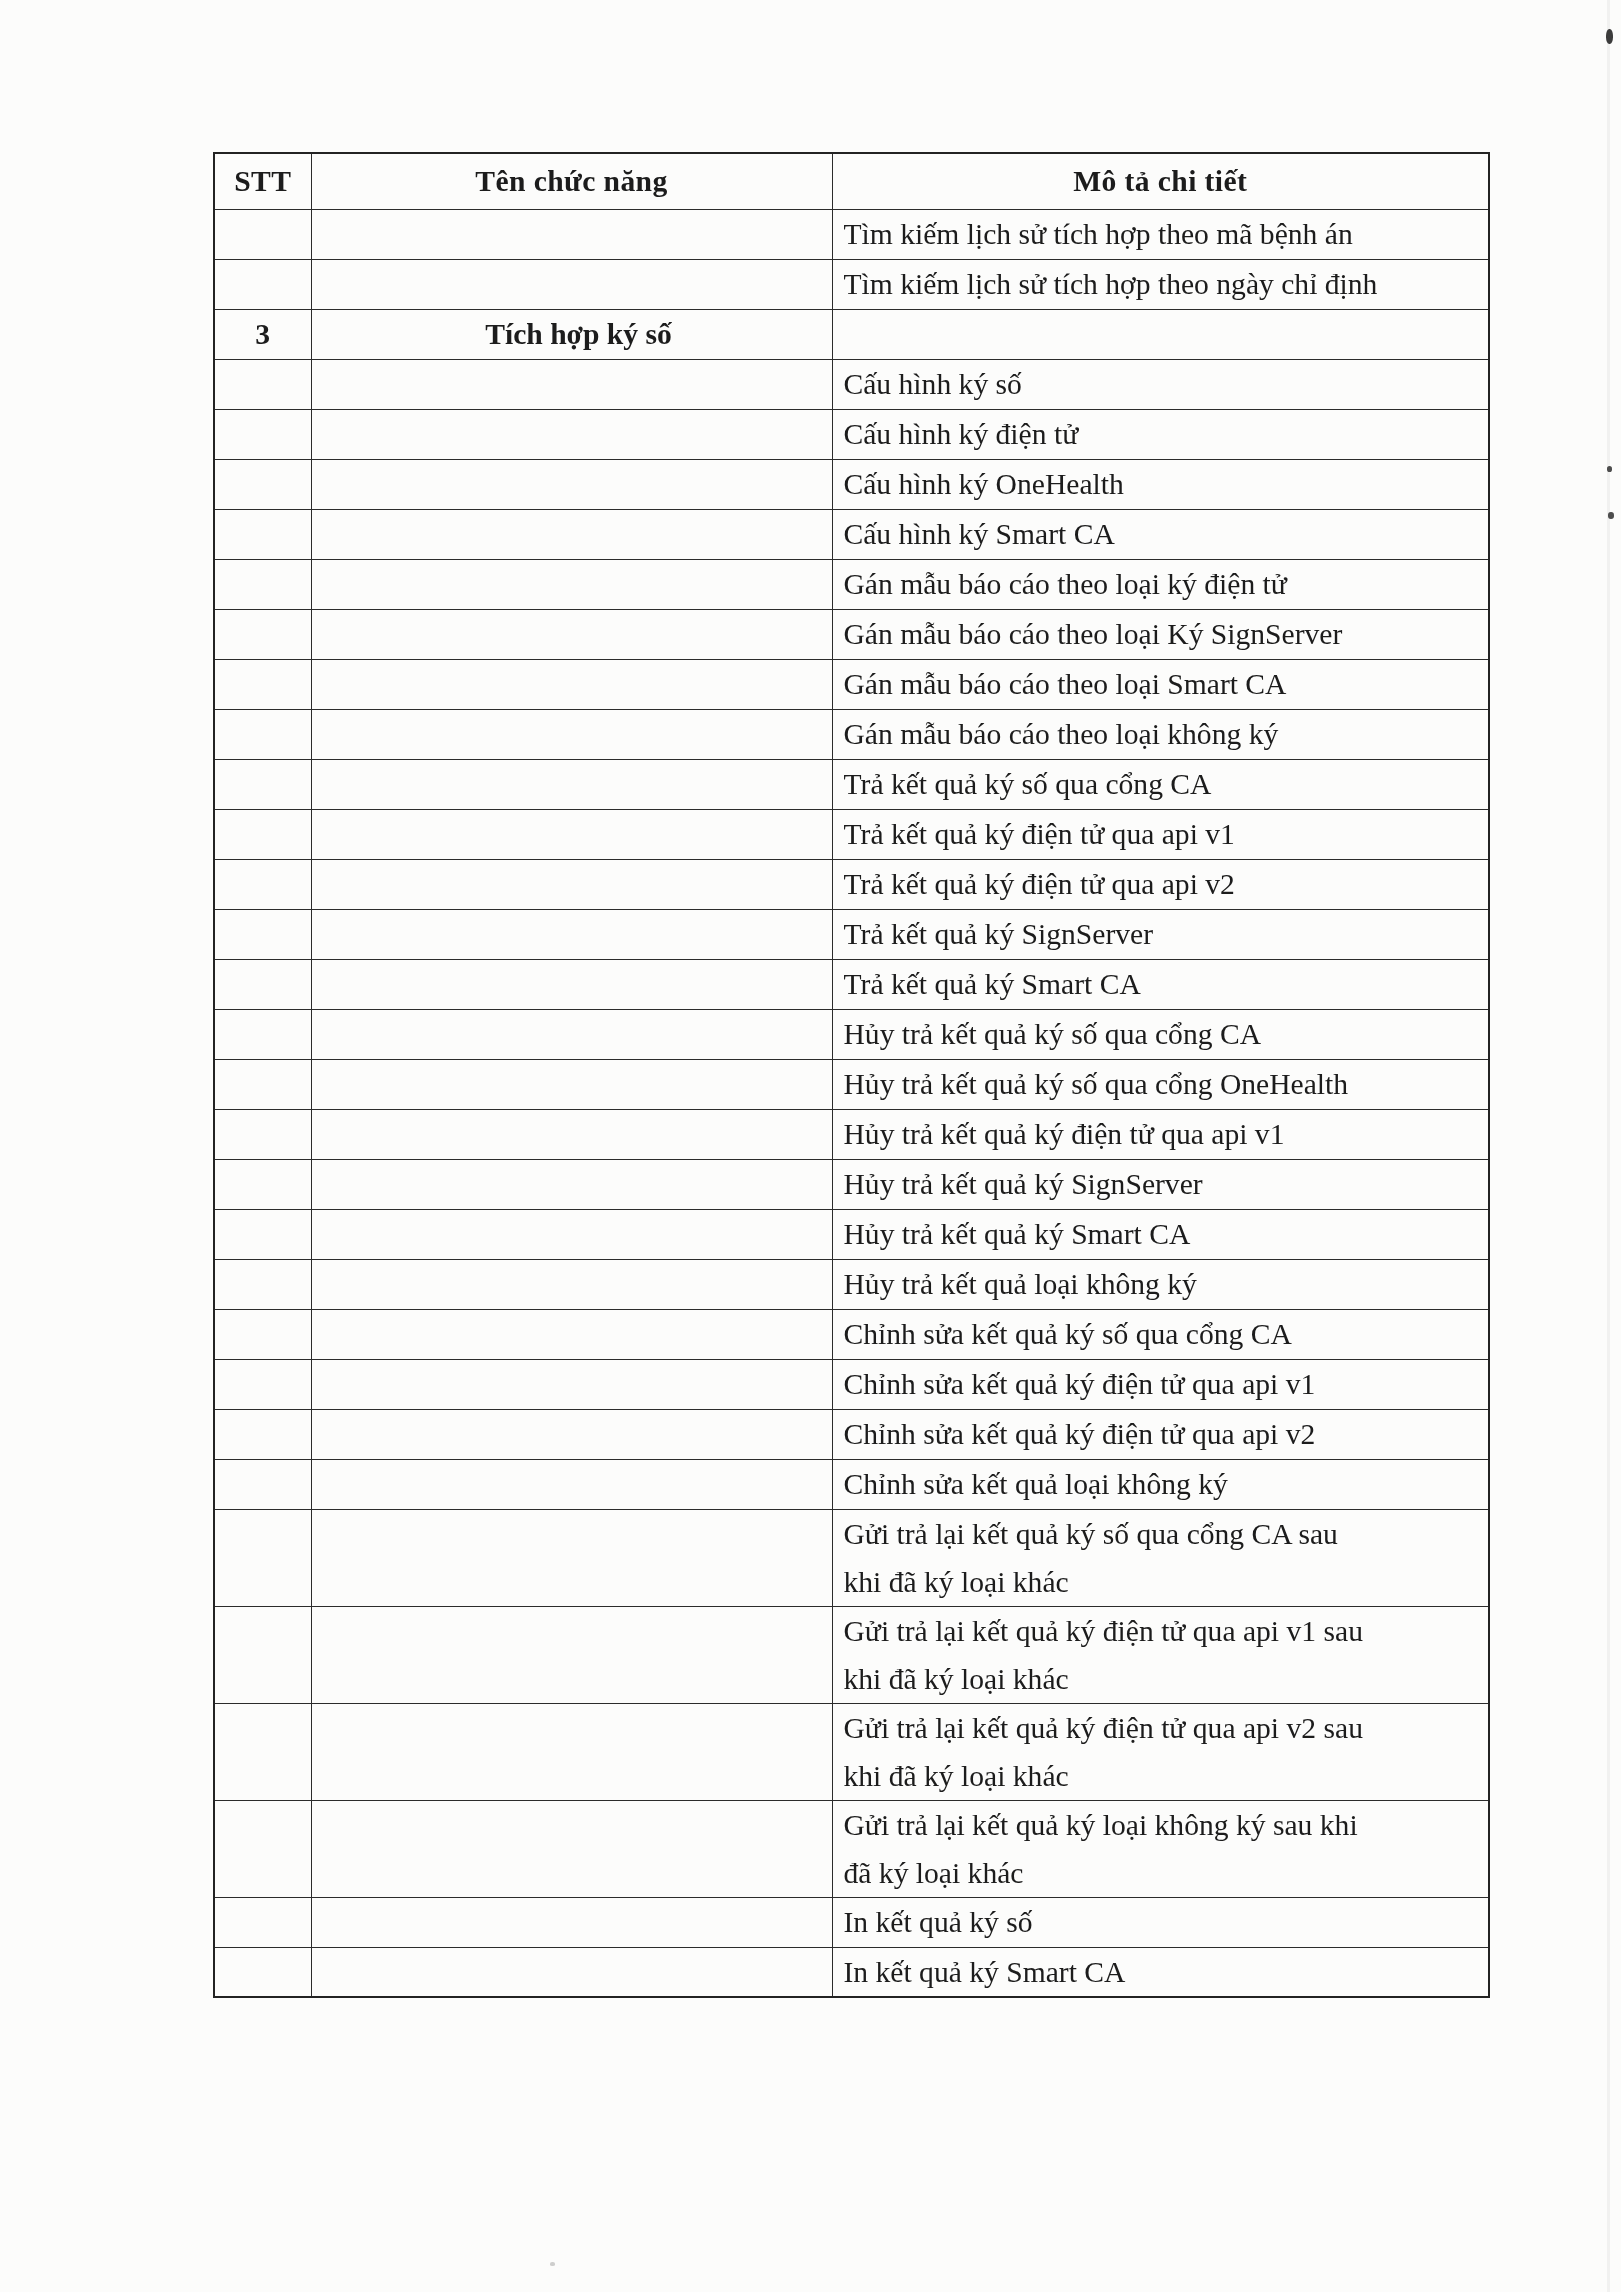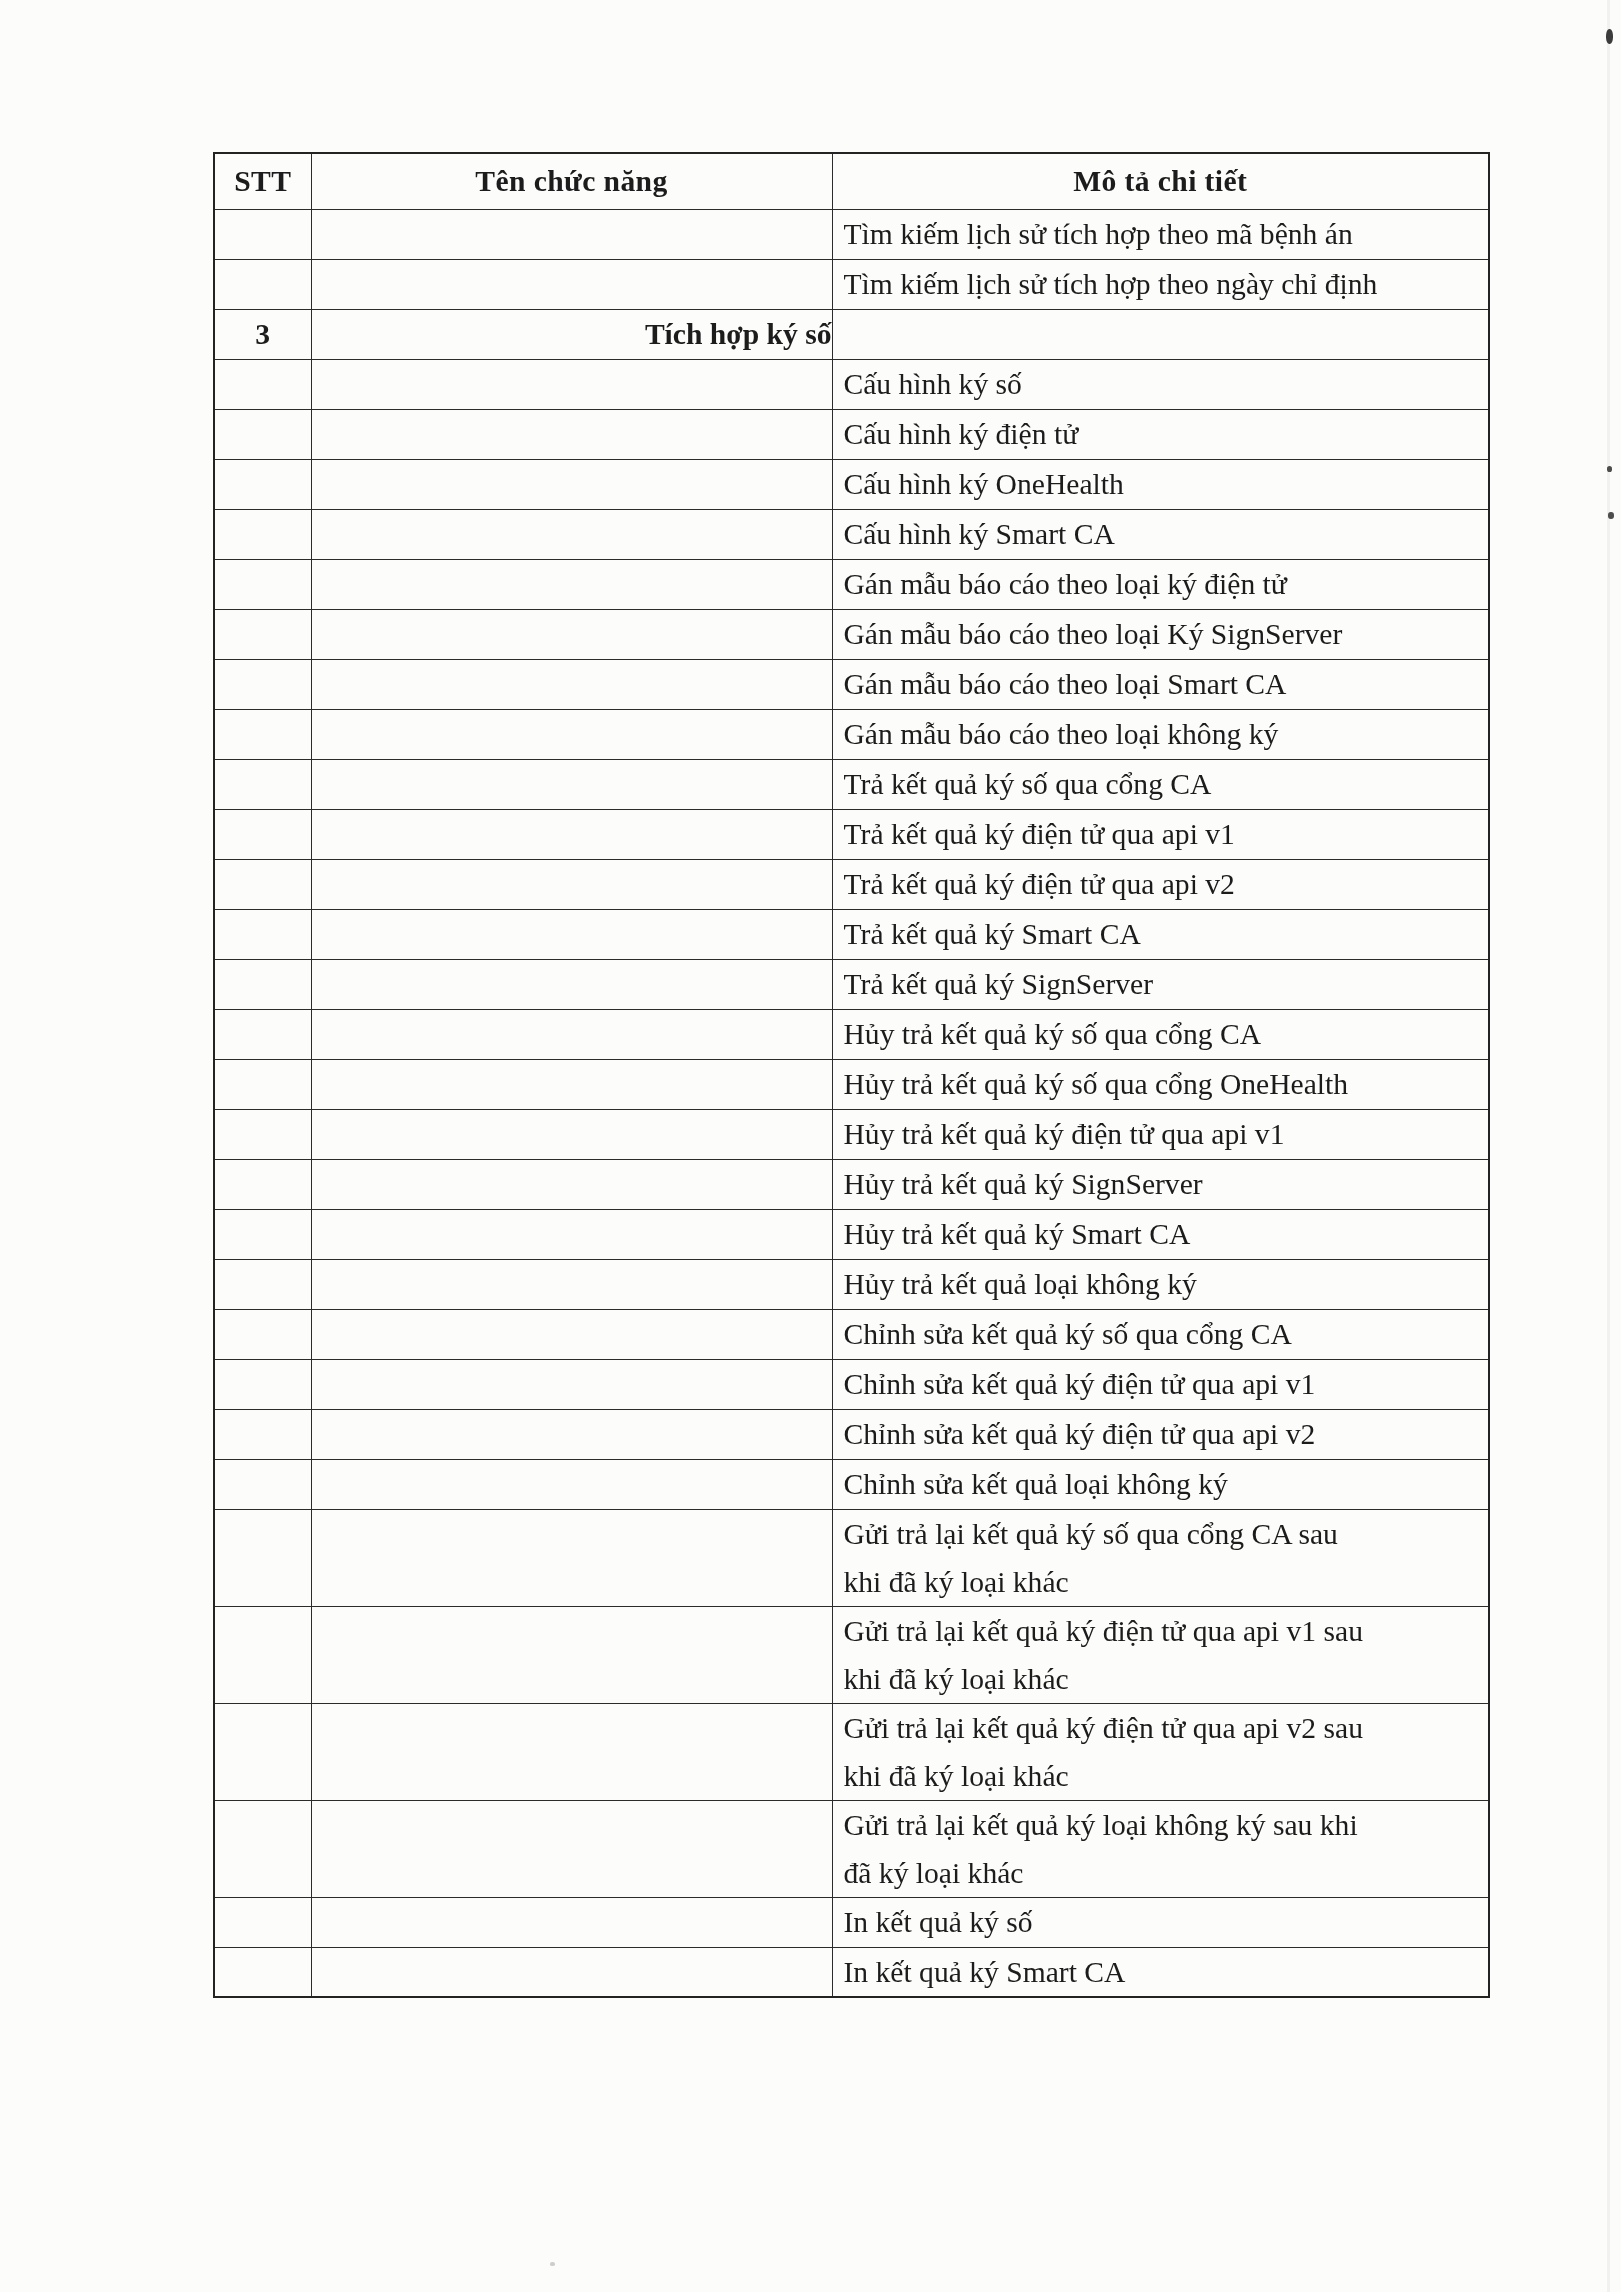--- a/index.html
+++ b/index.html
@@ -41,21 +41,21 @@
     text-align:center;
     letter-spacing:0.4px;
     margin-left:27px;
   }
   td.stt{
     text-align:center;
     font-weight:bold;
   }
   td.name{
     padding-left:14px;
-    text-align:right;
+    text-align:center;
   }
   td.name.bold{font-weight:bold;}
   td.desc{
     padding-left:11px;
     text-align:left;
     line-height:48px;
     white-space:pre-line;
   }
   
   .scan-edge{
@@ -155,26 +155,26 @@
           <td class="desc">Trả kết quả ký điện tử qua api v1</td>
         </tr>
         <tr>
           <td class="stt"></td>
           <td class="name"></td>
           <td class="desc">Trả kết quả ký điện tử qua api v2</td>
         </tr>
         <tr>
           <td class="stt"></td>
           <td class="name"></td>
+          <td class="desc">Trả kết quả ký SignServer</td>
+        </tr>
+        <tr>
+          <td class="stt"></td>
+          <td class="name"></td>
           <td class="desc">Trả kết quả ký Smart CA</td>
-        </tr>
-        <tr>
-          <td class="stt"></td>
-          <td class="name"></td>
-          <td class="desc">Trả kết quả ký SignServer</td>
         </tr>
         <tr>
           <td class="stt"></td>
           <td class="name"></td>
           <td class="desc">Hủy trả kết quả ký số qua cổng CA</td>
         </tr>
         <tr>
           <td class="stt"></td>
           <td class="name"></td>
           <td class="desc">Hủy trả kết quả ký số qua cổng OneHealth</td>

